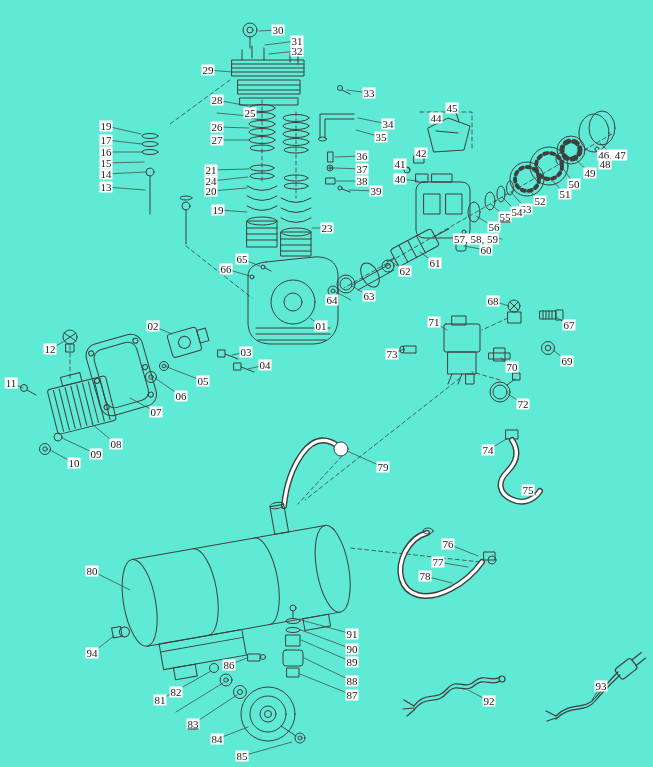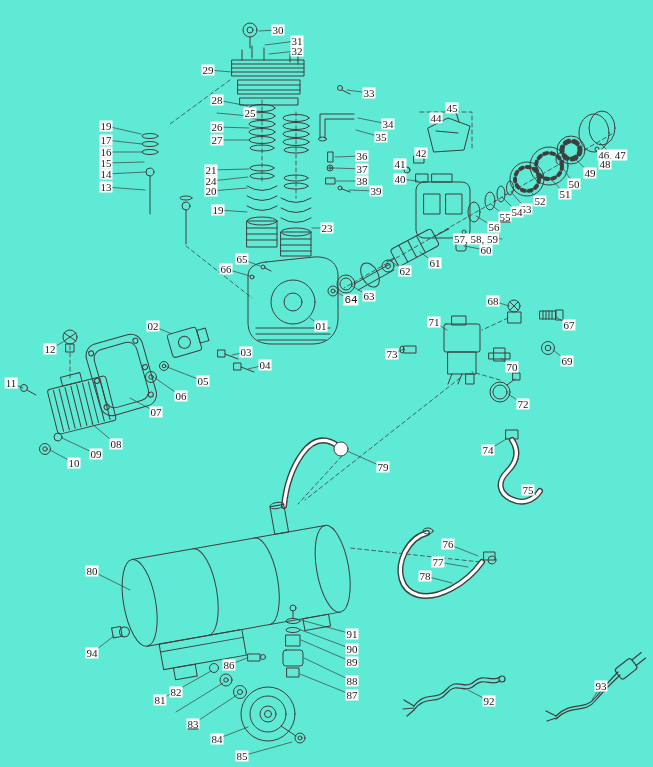--- a/index.html
+++ b/index.html
@@ -431,21 +431,21 @@
       <span class="part-label" style="left: 540px; top: 201px; color: rgb(26, 26, 26);">52</span>
       <span class="part-label" style="left: 526px; top: 209px; color: rgb(26, 26, 26);">53</span>
       <span class="part-label" style="left: 517px; top: 212px; color: rgb(26, 26, 26);">54</span>
       <span class="part-label" style="left: 505px; top: 217px; color: rgb(26, 26, 26); text-decoration: underline;">55</span>
       <span class="part-label" style="left: 494px; top: 227px; color: rgb(26, 26, 26);">56</span>
       <span class="part-label" style="left: 476px; top: 239px; color: rgb(26, 26, 26);">57, 58, 59</span>
       <span class="part-label" style="left: 486px; top: 250px; color: rgb(26, 26, 26);">60</span>
       <span class="part-label" style="left: 435px; top: 263px; color: rgb(26, 26, 26);">61</span>
       <span class="part-label" style="left: 405px; top: 271px; color: rgb(26, 26, 26);">62</span>
       <span class="part-label" style="left: 369px; top: 296px; color: rgb(26, 26, 26);">63</span>
-      <span class="part-label" style="left: 351px; top: 300px; color: rgb(26, 26, 26); font-family: Liberation Mono, monospace;">64</span>
+      <span class="part-label" style="left: 332px; top: 300px; color: rgb(26, 26, 26);">64</span>
       <span class="part-label" style="left: 242px; top: 259px; color: rgb(26, 26, 26);">65</span>
       <span class="part-label" style="left: 226px; top: 269px; color: rgb(26, 26, 26);">66</span>
       <span class="part-label" style="left: 321px; top: 326px; color: rgb(26, 26, 26);">01</span>
       <span class="part-label" style="left: 153px; top: 326px; color: rgb(26, 26, 26);">02</span>
       <span class="part-label" style="left: 50px; top: 349px; color: rgb(26, 26, 26);">12</span>
       <span class="part-label" style="left: 246px; top: 352px; color: rgb(26, 26, 26);">03</span>
       <span class="part-label" style="left: 265px; top: 365px; color: rgb(26, 26, 26);">04</span>
       <span class="part-label" style="left: 203px; top: 381px; color: rgb(26, 26, 26);">05</span>
       <span class="part-label" style="left: 11px; top: 383px; color: rgb(26, 26, 26);">11</span>
       <span class="part-label" style="left: 181px; top: 396px; color: rgb(26, 26, 26);">06</span>

